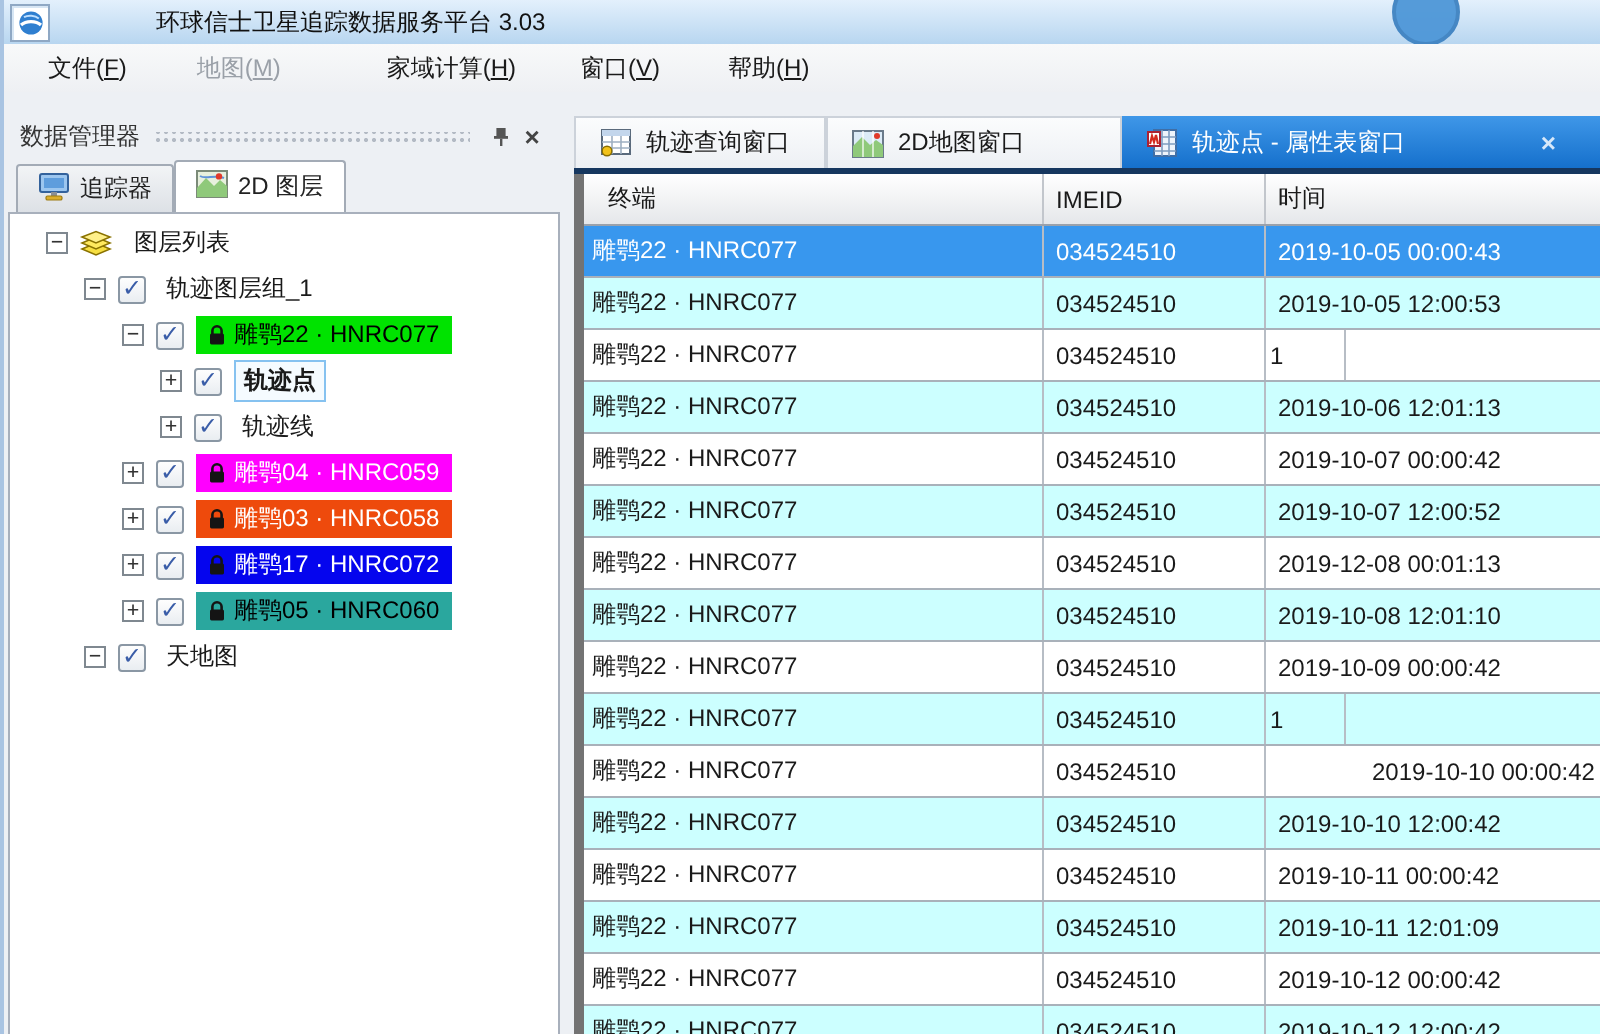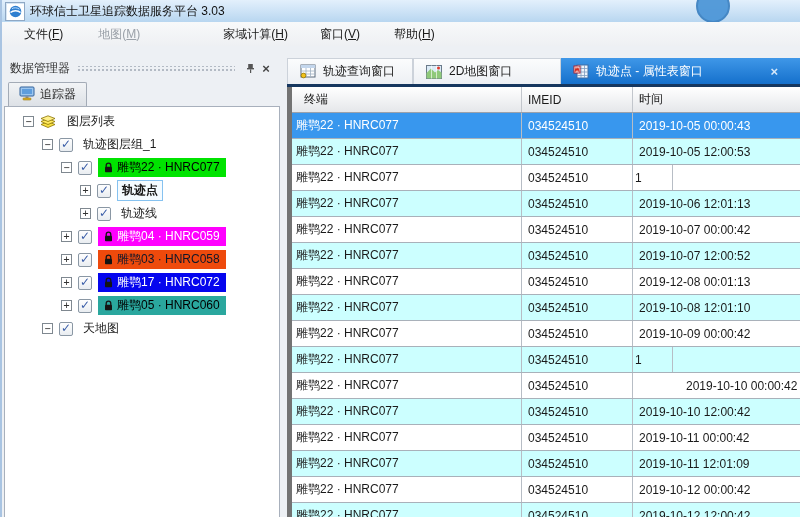--- a/index.html
+++ b/index.html
@@ -3,21 +3,21 @@
 <meta charset="utf-8">
 <style>
   html,body{margin:0;padding:0;background:#dfe5ee;}
   .app{position:relative;width:800px;height:517px;overflow:hidden;
        font-family:"Liberation Sans","DejaVu Sans",sans-serif;font-size:12px;color:#1a1a1a;
        background:#edf0f4;border-left:2px solid #a9c4e2;box-sizing:border-box;}
 
   
   .titlebar{position:absolute;top:0;left:0;right:0;height:22px;
     background:linear-gradient(#e3f0fc,#b8d6f0);border-bottom:1px solid #96b4d2;
-    display:flex;align-items:center;padding-left:3px;overflow:hidden;}
+    display:flex;align-items:center;padding-left:3px;overflow:hidden;gap:48px;}
   .app-icon-box{width:18px;height:17px;background:#fff;border:1px solid #8fa8c4;
     box-shadow:inset 1px 1px 0 #d7e6f4;display:flex;align-items:center;justify-content:center;margin-right:5px;}
   .title-text{font-size:12px;color:#111;}
   .title-blob{position:absolute;left:694px;top:-11px;width:30px;height:30px;border-radius:50%;
     background:#4e97d8;border:2px solid #3f83c2;opacity:.95;}
 
   
   .menubar{position:absolute;top:22px;left:0;right:0;height:24px;
     background:linear-gradient(#f8f9fa,#eef0f3);border-bottom:1px solid #d8dce2;
     display:flex;align-items:center;padding-left:18px;}
@@ -97,21 +97,21 @@
         <path d="M3 3.6 C5 2.4, 8.5 2.6, 10.4 4.2" stroke="#bfe0ff" stroke-width="1" fill="none"></path>
       </svg>
     </div>
     <div class="title-text">环球信士卫星追踪数据服务平台 3.03</div>
     <div class="title-blob"></div>
   </div>
 
   <div class="menubar" id="menubar">
       <span class="menu-item" style="margin-right: 27px;">文件(<u>F</u>)</span>
       <span class="menu-item disabled" style="margin-right: 45px;">地图(<u>M</u>)</span>
-      <span class="menu-item" style="margin-right: 24px; margin-left: 30px;">家域计算(<u>H</u>)</span>
+      <span class="menu-item" style="margin-right: 24px;">家域计算(<u>H</u>)</span>
       <span class="menu-item" style="margin-right: 26px;">窗口(<u>V</u>)</span>
       <span class="menu-item" style="margin-right: 0px;">帮助(<u>H</u>)</span>
     </div>
 
   <div class="workspace">
 
     <div class="left-panel">
       <div class="panel-caption">
         <span>数据管理器</span>
         <span class="caption-dots"></span>
@@ -127,20 +127,29 @@
       <div class="panel-tabs" id="side-tabs">
           <div class="side-tab">
             <span><svg width="16" height="15" viewBox="0 0 16 15">
                 <rect x="1" y="1" width="14" height="9" rx="1" fill="#9cc6ef" stroke="#33629c"></rect>
                 <rect x="3" y="3" width="10" height="5" fill="#5e9ddd"></rect>
                 <rect x="6.5" y="10" width="3" height="2" fill="#8a8f96"></rect>
                 <rect x="4" y="12" width="8" height="2" rx="0.8" fill="#dcae2a" stroke="#9c7a10" stroke-width="0.6"></rect>
               </svg></span>
             <span>追踪器</span>
           </div>
+          <div class="side-tab active">
+            <span><svg width="16" height="14" viewBox="0 0 16 14">
+                <rect x="0.5" y="0.5" width="15" height="13" fill="#e7f0dd" stroke="#7b8a78"></rect>
+                <path d="M0.5 9 L5 4 L9 8 L12 5 L15.5 8 V13.5 H0.5 Z" fill="#8fc97a"></path>
+                <path d="M2 3 C5 5, 9 2, 14 4" stroke="#5f93d8" fill="none"></path>
+                <circle cx="11.5" cy="3.2" r="1.6" fill="#e03a2a"></circle>
+              </svg></span>
+            <span>2D 图层</span>
+          </div>
         </div>
       <div class="tree" id="tree">
           <div class="tree-row" style="padding-left: 18px;">
             <span class="expander">−</span>
             <span class="tree-icon">
               <svg width="18" height="14" viewBox="0 0 18 14">
                 <path d="M2 9.5 L9 6.5 L16 9.5 L9 12.5 Z" fill="#f7df42" stroke="#8a7200" stroke-width="0.8"></path>
                 <path d="M2 6.5 L9 3.5 L16 6.5 L9 9.5 Z" fill="#ffe95e" stroke="#8a7200" stroke-width="0.8"></path>
                 <path d="M2 3.5 L9 0.8 L16 3.5 L9 6.5 Z" fill="#fff08a" stroke="#8a7200" stroke-width="0.8"></path>
               </svg>
@@ -196,21 +205,21 @@
                 </svg>
               </span>
               <span>雕鹗04 · HNRC059</span>
             </span>
           </div>
           <div class="tree-row" style="padding-left: 56px;">
             <span class="expander">+</span>
             <span class="cbx">
               <span class="mark">✓</span>
             </span>
-            <span class="tree-label colored" style="background: rgb(238, 74, 12); color: #0f172a;">
+            <span class="tree-label colored" style="background: rgb(238, 74, 12); color: #ffffff;">
               <span style="display: flex;">
                 <svg width="9" height="11" viewBox="0 0 9 11">
                   <path d="M2.2 5 V3.4 a2.3 2.3 0 0 1 4.6 0 V5" fill="none" stroke="#141414" stroke-width="1.3"></path>
                   <rect x="1" y="4.8" width="7" height="5.4" rx="0.8" fill="#141414"></rect>
                 </svg>
               </span>
               <span>雕鹗03 · HNRC058</span>
             </span>
           </div>
           <div class="tree-row" style="padding-left: 56px;">

